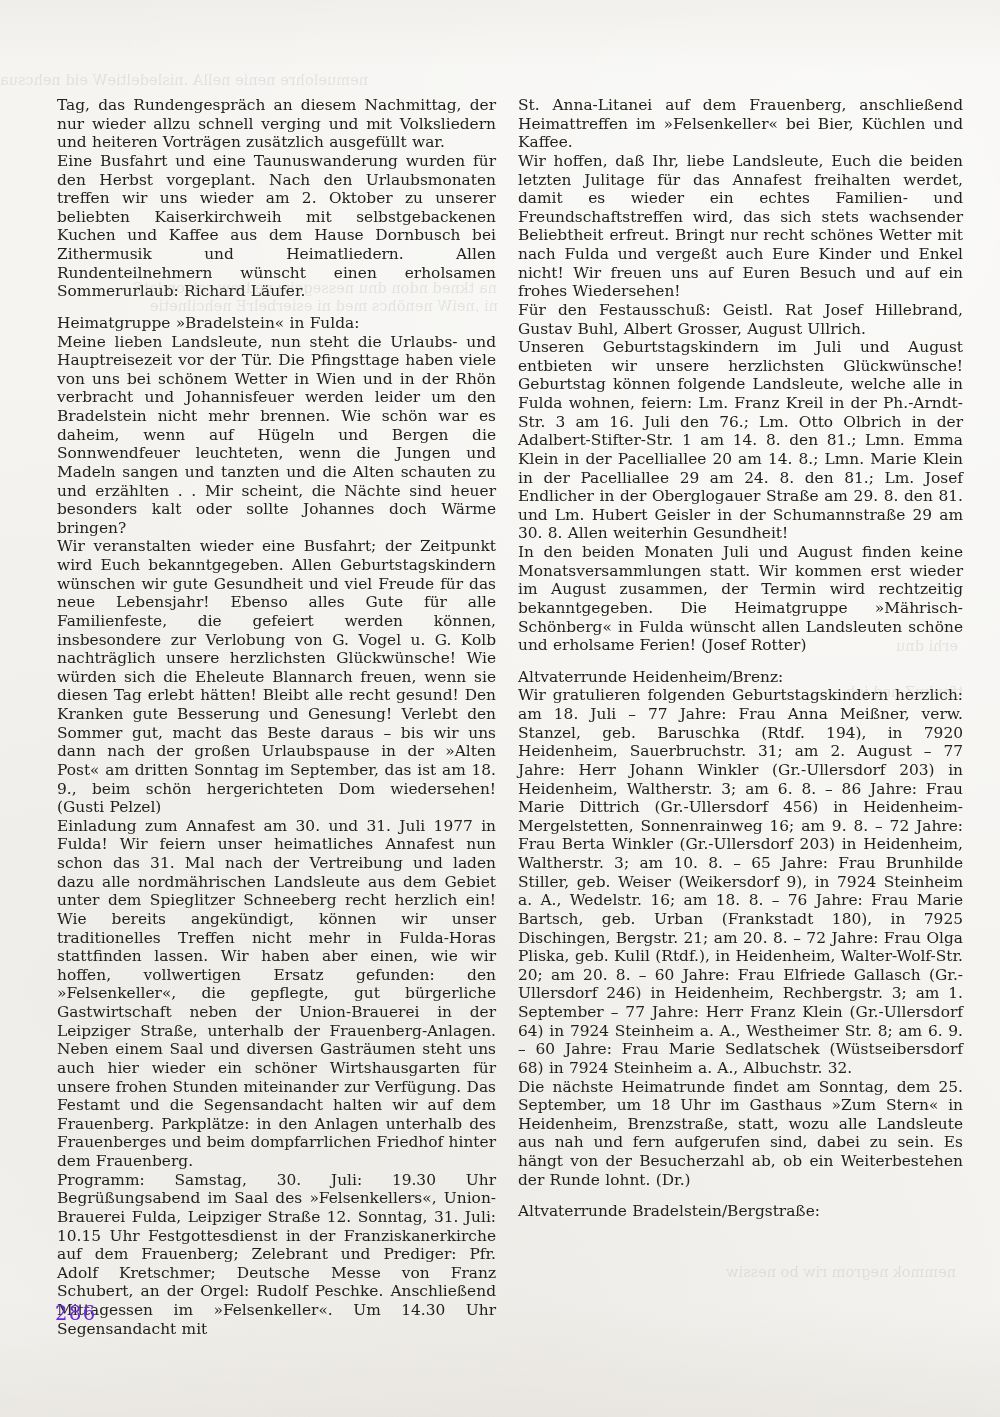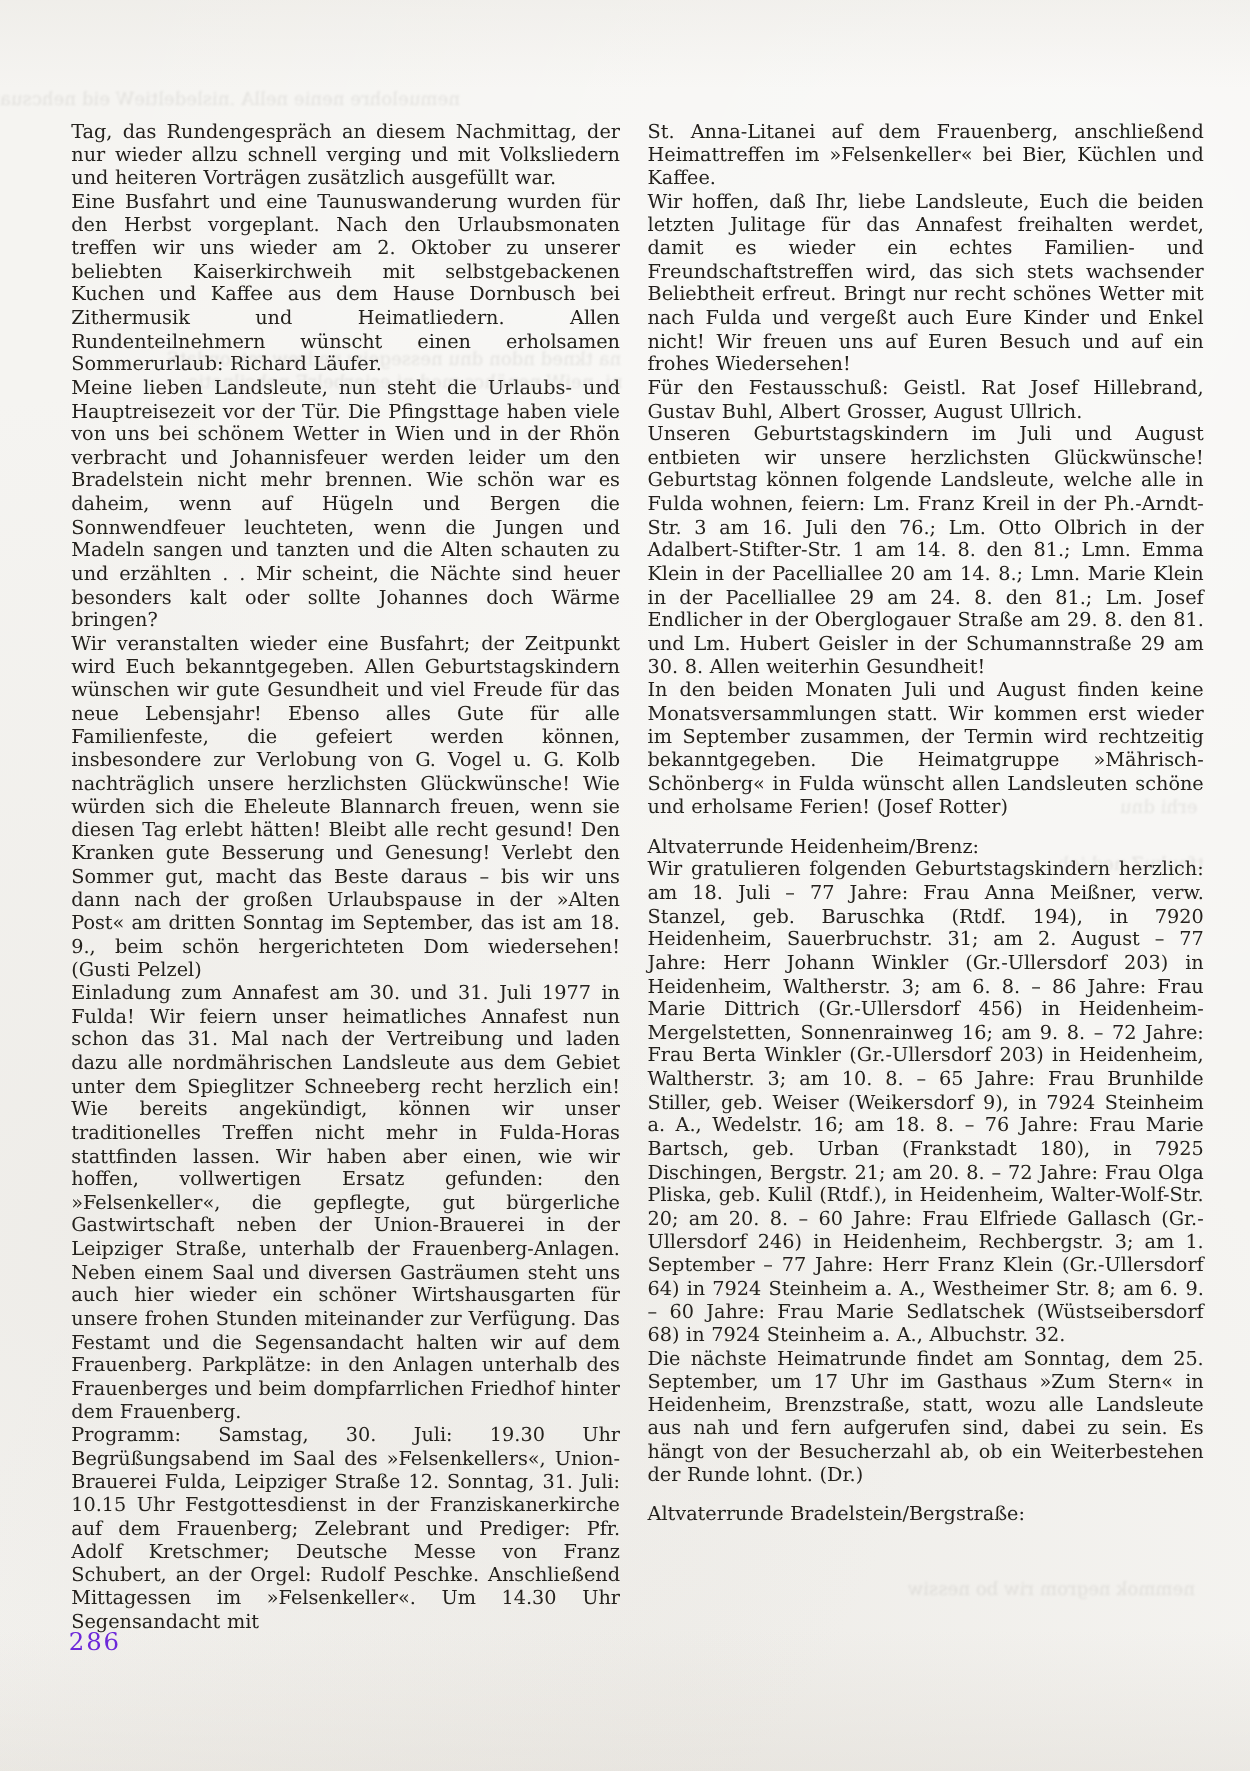--- a/index.html
+++ b/index.html
@@ -28,34 +28,35 @@
     position:absolute;color:#6f6b65;opacity:.14;filter:blur(.7px);
     transform:scaleX(-1);font-size:14.5px;white-space:nowrap;pointer-events:none;
   }
 </style>
 </head>
 <body>
 
 <div class="col" id="col-left">
     <p class="para"><span>Tag, das Rundengespräch an diesem Nachmittag, der nur wieder allzu schnell verging und mit Volksliedern und heiteren Vorträgen zusätzlich ausgefüllt war.</span></p>
     <p class="para"><span>Eine Busfahrt und eine Taunuswanderung wurden für den Herbst vorgeplant. Nach den Urlaubsmonaten treffen wir uns wieder am </span><span class="b">2. Oktober</span><span> zu unserer beliebten Kaiserkirchweih mit selbstgebackenen Kuchen und Kaffee aus dem Hause Dornbusch bei Zithermusik und Heimatliedern. Allen Rundenteilnehmern wünscht einen erholsamen Sommerurlaub: Richard Läufer.</span></p>
+    <p class="heading"><span class="b">Heimatgruppe »Bradelstein« in Fulda:</span></p>
     <p class="para"><span>Meine lieben Landsleute, nun steht die Urlaubs- und Hauptreisezeit vor der Tür. Die Pfingsttage haben viele von uns bei schönem Wetter in Wien und in der Rhön verbracht und Johannisfeuer werden leider um den Bradelstein nicht mehr brennen. Wie schön war es daheim, wenn auf Hügeln und Bergen die Sonnwendfeuer leuchteten, wenn die Jungen und Madeln sangen und tanzten und die Alten schauten zu und erzählten . . Mir scheint, die Nächte sind heuer besonders kalt oder sollte Johannes doch Wärme bringen?</span></p>
     <p class="para"><span>Wir veranstalten wieder eine Busfahrt; der Zeitpunkt wird Euch bekanntgegeben. Allen Geburtstagskindern wünschen wir gute Gesundheit und viel Freude für das neue Lebensjahr! Ebenso alles Gute für alle Familienfeste, die gefeiert werden können, insbesondere zur Verlobung von G. Vogel u. G. Kolb nachträglich unsere herzlichsten Glückwünsche! Wie würden sich die Eheleute Blannarch freuen, wenn sie diesen Tag erlebt hätten! Bleibt alle recht gesund! Den Kranken gute Besserung und Genesung! Verlebt den Sommer gut, macht das Beste daraus – bis wir uns dann nach der großen Urlaubspause in der »Alten Post« am dritten Sonntag im September, das ist </span><span class="b">am 18. 9.,</span><span> beim schön hergerichteten Dom wiedersehen! (Gusti Pelzel)</span></p>
     <p class="para"><span class="b">Einladung zum Annafest am 30. und 31. Juli 1977 in Fulda!</span><span> Wir feiern unser heimatliches Annafest nun schon das 31. Mal nach der Vertreibung und laden dazu alle nordmährischen Landsleute aus dem Gebiet unter dem Spieglitzer Schneeberg recht herzlich ein! Wie bereits angekündigt, können wir unser traditionelles Treffen nicht mehr in Fulda-Horas stattfinden lassen. Wir haben aber einen, wie wir hoffen, vollwertigen Ersatz gefunden: den </span><span class="b">»Felsenkeller«,</span><span> die gepflegte, gut bürgerliche Gastwirtschaft </span><span class="b">neben der Union-Brauerei in der Leipziger Straße, unterhalb der Frauenberg-Anlagen.</span><span> Neben einem Saal und diversen Gasträumen steht uns auch hier wieder ein schöner Wirtshausgarten für unsere frohen Stunden miteinander zur Verfügung. Das Festamt und die Segensandacht halten wir auf dem Frauenberg. Parkplätze: in den Anlagen unterhalb des Frauenberges und beim dompfarrlichen Friedhof hinter dem Frauenberg.</span></p>
     <p class="para"><span>Programm: </span><span class="b">Samstag, 30. Juli:</span><span> 19.30 Uhr Begrüßungsabend im Saal des »Felsenkellers«, Union-Brauerei Fulda, Leipziger Straße 12. </span><span class="b">Sonntag, 31. Juli:</span><span> 10.15 Uhr Festgottesdienst in der Franziskanerkirche auf dem Frauenberg; Zelebrant und Prediger: Pfr. Adolf Kretschmer; Deutsche Messe von Franz Schubert, an der Orgel: Rudolf Peschke. Anschließend Mittagessen im »Felsenkeller«. Um 14.30 Uhr Segensandacht mit</span></p>
   </div>
 <div class="col" id="col-right">
     <p class="para"><span>St. Anna-Litanei auf dem Frauenberg, anschließend Heimattreffen im »Felsenkeller« bei Bier, Küchlen und Kaffee.</span></p>
     <p class="para"><span>Wir hoffen, daß Ihr, liebe Landsleute, Euch die beiden letzten Julitage für das Annafest freihalten werdet, damit es wieder ein echtes Familien- und Freundschaftstreffen wird, das sich stets wachsender Beliebtheit erfreut. Bringt nur recht schönes Wetter mit nach Fulda und vergeßt auch Eure Kinder und Enkel nicht! Wir freuen uns auf Euren Besuch und auf ein frohes Wiedersehen!</span></p>
     <p class="para"><span>Für den Festausschuß: Geistl. Rat Josef Hillebrand, Gustav Buhl, Albert Grosser, August Ullrich.</span></p>
     <p class="para"><span>Unseren Geburtstagskindern im Juli und August entbieten wir unsere herzlichsten Glückwünsche! Geburtstag können folgende Landsleute, welche alle in Fulda wohnen, feiern: Lm. Franz Kreil in der Ph.-Arndt-Str. 3 am 16. Juli den 76.; Lm. Otto Olbrich in der Adalbert-Stifter-Str. 1 am 14. 8. den 81.; Lmn. Emma Klein in der Pacelliallee 20 am 14. 8.; Lmn. Marie Klein in der Pacelliallee 29 am 24. 8. den 81.; Lm. Josef Endlicher in der Oberglogauer Straße am 29. 8. den 81. und Lm. Hubert Geisler in der Schumannstraße 29 am 30. 8. Allen weiterhin Gesundheit!</span></p>
-    <p class="para"><span>In den beiden Monaten Juli und August finden keine Monatsversammlungen statt. Wir kommen erst wieder </span><span class="b">im September</span><span> zusammen, der Termin wird rechtzeitig bekanntgegeben. Die Heimatgruppe »Mährisch-Schönberg« in Fulda wünscht allen Landsleuten schöne und erholsame Ferien! (Josef Rotter)</span></p>
+    <p class="para"><span>In den beiden Monaten Juli und August finden keine Monatsversammlungen statt. Wir kommen erst wieder </span><span class="b">im August</span><span> zusammen, der Termin wird rechtzeitig bekanntgegeben. Die Heimatgruppe »Mährisch-Schönberg« in Fulda wünscht allen Landsleuten schöne und erholsame Ferien! (Josef Rotter)</span></p>
     <p class="heading"><span class="b">Altvaterrunde Heidenheim/Brenz:</span></p>
     <p class="para"><span>Wir gratulieren folgenden Geburtstagskindern herzlich: am 18. Juli – 77 Jahre: Frau Anna Meißner, verw. Stanzel, geb. Baruschka (Rtdf. 194), in 7920 Heidenheim, Sauerbruchstr. 31; am 2. August – 77 Jahre: Herr Johann Winkler (Gr.-Ullersdorf 203) in Heidenheim, Waltherstr. 3; am 6. 8. – 86 Jahre: Frau Marie Dittrich (Gr.-Ullersdorf 456) in Heidenheim-Mergelstetten, Sonnenrainweg 16; am 9. 8. – 72 Jahre: Frau Berta Winkler (Gr.-Ullersdorf 203) in Heidenheim, Waltherstr. 3; am 10. 8. – 65 Jahre: Frau Brunhilde Stiller, geb. Weiser (Weikersdorf 9), in 7924 Steinheim a. A., Wedelstr. 16; am 18. 8. – 76 Jahre: Frau Marie Bartsch, geb. Urban (Frankstadt 180), in 7925 Dischingen, Bergstr. 21; am 20. 8. – 72 Jahre: Frau Olga Pliska, geb. Kulil (Rtdf.), in Heidenheim, Walter-Wolf-Str. 20; am 20. 8. – 60 Jahre: Frau Elfriede Gallasch (Gr.-Ullersdorf 246) in Heidenheim, Rechbergstr. 3; am 1. September – 77 Jahre: Herr Franz Klein (Gr.-Ullersdorf 64) in 7924 Steinheim a. A., Westheimer Str. 8; am 6. 9. – 60 Jahre: Frau Marie Sedlatschek (Wüstseibersdorf 68) in 7924 Steinheim a. A., Albuchstr. 32.</span></p>
-    <p class="para"><span>Die nächste Heimatrunde findet am Sonntag, dem </span><span class="b">25. September,</span><span> um 17 Uhr im Gasthaus »Zum Stern« in Heidenheim, Brenzstraße, statt, wozu alle Landsleute aus nah und fern aufgerufen sind, dabei zu sein. Es hängt von der Besucherzahl ab, ob ein Weiterbestehen der Runde lohnt. (Dr.)</span></p>
+    <p class="para"><span>Die nächste Heimatrunde findet am Sonntag, dem </span><span class="b">25. September,</span><span> um 18 Uhr im Gasthaus »Zum Stern« in Heidenheim, Brenzstraße, statt, wozu alle Landsleute aus nah und fern aufgerufen sind, dabei zu sein. Es hängt von der Besucherzahl ab, ob ein Weiterbestehen der Runde lohnt. (Dr.)</span></p>
     <p class="heading"><span class="b">Altvaterrunde Bradelstein/Bergstraße:</span></p>
   </div>
 
 <div id="page-number">286</div>
 
 <div id="ghost-layer">
     <div class="ghost" style="left: 58px; top: 72px; width: 310px;">nemuelohre nenie nellA .nisledeltieW eid nehcsuat</div>
     <div class="ghost" style="left: 242px; top: 280px; width: 255px;">na tkned ndon dnu nessegeiw nedrew retsopdatS</div>
     <div class="ghost" style="left: 248px; top: 298px; width: 250px;">ni ,neiW nenöhcs med ni esierbelrE nehcilnetie</div>
     <div class="ghost" style="left: 828px; top: 638px; width: 130px;">erhi dnu</div>

